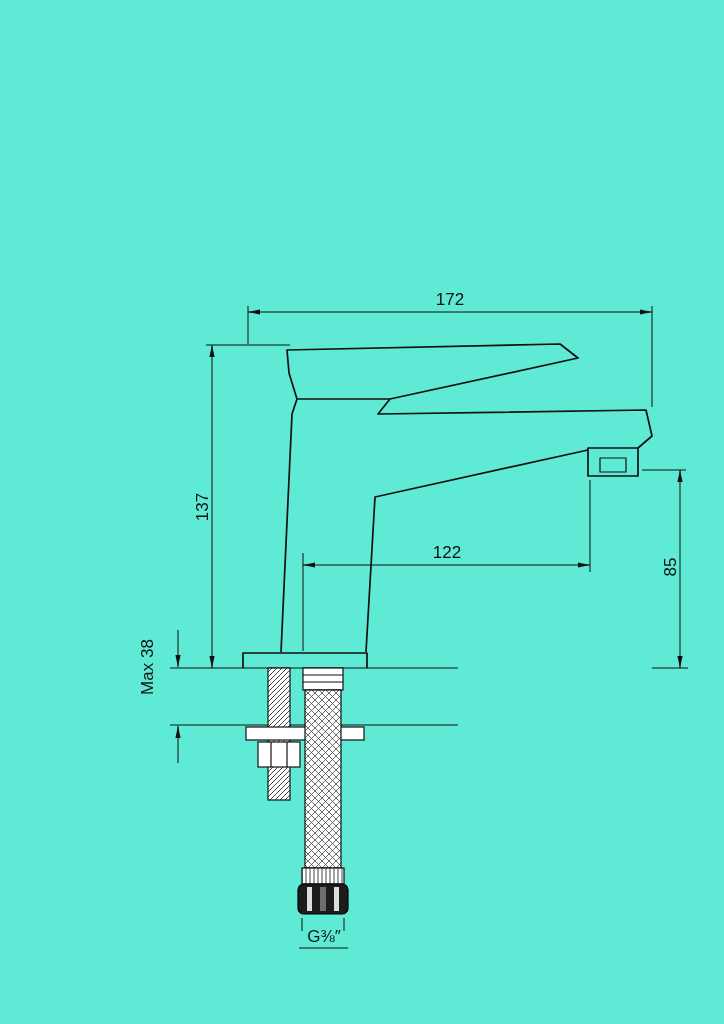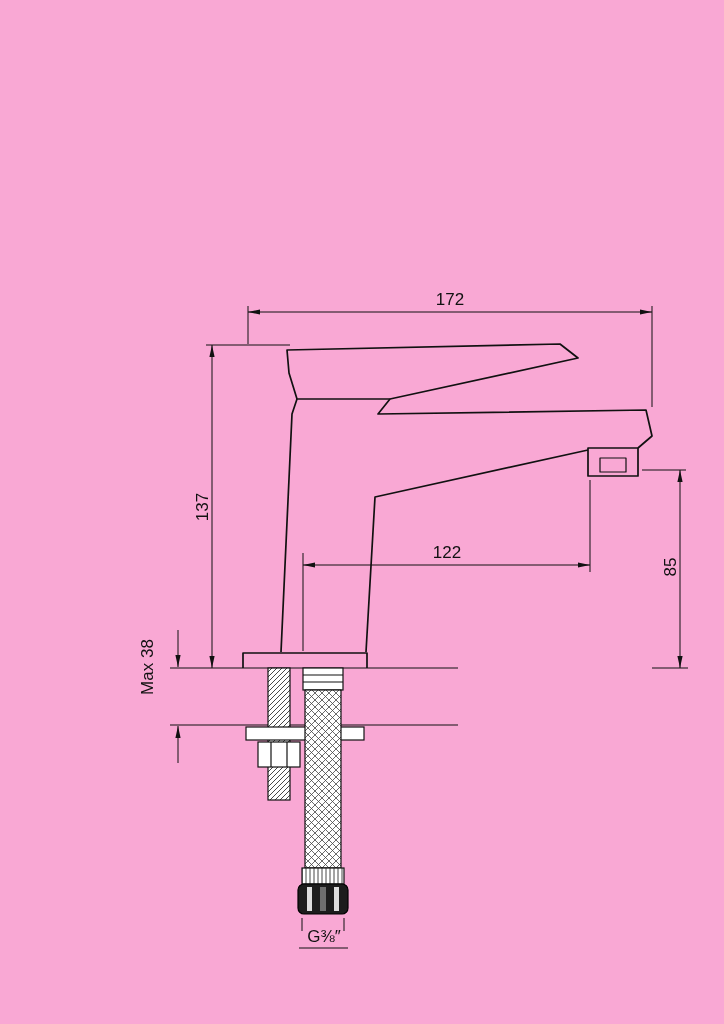--- a/index.html
+++ b/index.html
@@ -1,16 +1,16 @@
 <!DOCTYPE html>
 <html><head>
 <meta charset="utf-8">
 <style>
   html,body{margin:0;padding:0;background:#ffffff;}
-  .sheet{width:724px;height:1024px;background:#f9a8d4;position:relative;overflow:hidden;}
+  .sheet{width:724px;height:1024px;background:#5eead4;position:relative;overflow:hidden;}
   svg{display:block;}
   .dim{font-family:"Liberation Sans","DejaVu Sans",sans-serif;font-size:17px;fill:#111;}
 </style>
 </head>
 <body>
 
 <div class="sheet">
 <svg width="724" height="1024" viewBox="0 0 724 1024" xmlns="http://www.w3.org/2000/svg">
 
   <defs>

